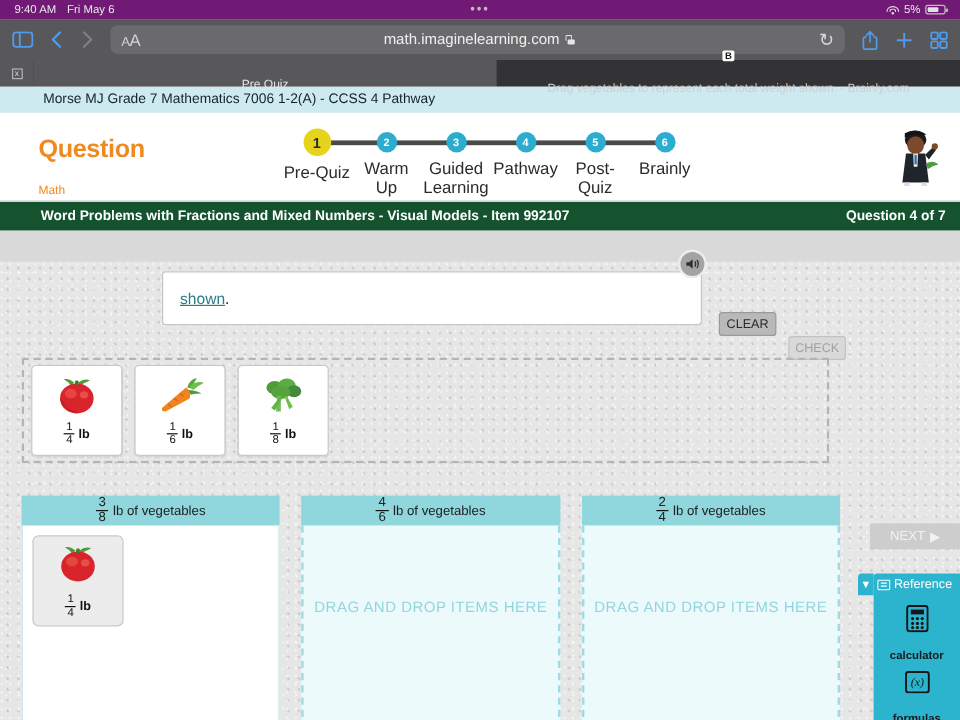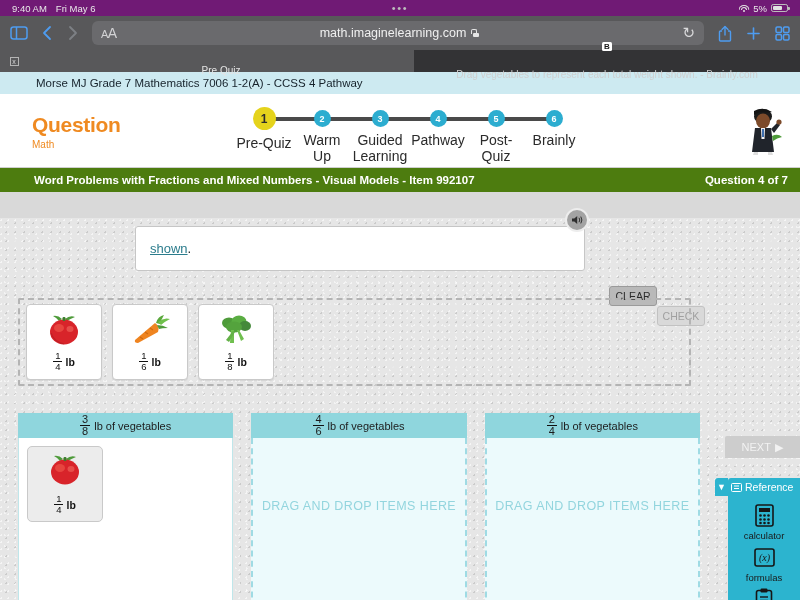--- a/index.html
+++ b/index.html
@@ -83,21 +83,21 @@
     padding-left: 36px; font-size: 11.5px; color: #16222b;
   }
 
   
   .appheader {
     height: 74px; background: #ffffff; position: relative;
     border-bottom: 1px solid #cfcfcf; display: flex; align-items: center;
   }
   .logo { position: absolute; left: 32px; top: 20px; line-height: 1; }
   .logo .l1 { font-size: 21px; font-weight: bold; color: #ef8a21; letter-spacing: -0.3px; }
-  .logo .l2 { font-size: 10px; color: #ef8a21; margin-top: 5px; }
+  .logo .l2 { font-size: 10px; color: #ef8a21; margin-top: 20px; }
 
   .stepper { position: absolute; left: 235px; top: 16px; display: flex; }
   .step { width: 58px; text-align: center; position: relative; }
   .step .dot {
     width: 17px; height: 17px; border-radius: 50%; margin: 0 auto;
     display: flex; align-items: center; justify-content: center;
     font-size: 9px; font-weight: bold; color: #fff; background: #2cadd0;
     position: relative; z-index: 2;
   }
   .step.cur .dot {
@@ -109,21 +109,21 @@
   .step .lbl { font-size: 14px; color: #2b2b2b; margin-top: 5px; line-height: 1.15; }
 
   .userblock { position: absolute; right: 66px; top: 18px; text-align: right; }
   .userblock .score { font-size: 19px; color: #2cadd0; font-weight: bold; text-align: center;
                       margin-right: 6px; line-height: 1; }
   .userblock .welcome { font-size: 11.5px; color: #1c1c1c; margin-top: 6px; }
   .avatar { position: absolute; right: 14px; top: 14px; width: 44px; height: 48px; }
 
   
   .titlebar {
-    height: 20px; background: #4d7c0f; color: #fff; font-size: 11.5px; font-weight: bold;
+    height: 20px; background: #14532d; color: #fff; font-size: 11.5px; font-weight: bold;
     display: flex; align-items: center; padding: 12px 12px;
   }
   .titlebar .t1 { margin-left: 22px; }
   .titlebar .t2 { margin-left: auto; }
 
   
   .work {
     position: absolute; left: 0; right: 0; top: 218px; bottom: 0;
     background: #e6e6e6;
     background-image:
@@ -140,21 +140,21 @@
     display: flex; align-items: center; padding: 0 14px;
     font-size: 13px; color: #1b1b1b;
   }
   .prompt a { color: #2b7c8c; text-decoration: underline; }
   .speaker {
     position: absolute; left: 565px; top: -10px; width: 24px; height: 24px;
     border-radius: 50%; background: #a3a3a3; border: 2px solid #ededed;
     display: flex; align-items: center; justify-content: center; color: #303030; font-size: 11px;
   }
 
-  .btnrow { position: absolute; right: 95px; top: 68px; display: flex; }
+  .btnrow { position: absolute; right: 95px; top: 42px; display: flex; gap: 10px; }
   .btn {
     width: 48px; height: 20px; border-radius: 3px; font-size: 10.5px;
     display: flex; align-items: center; justify-content: center;
     border: 1px solid #9a9a9a;
   }
   .btn.clear { background: #b9b9b9; color: #2b2b2b; }
   .btn.check { background: #d9d9d9; color: #a0a0a0; border-color: #c2c2c2; margin-top: 20px; }
 
   
   .tray {
@@ -206,21 +206,21 @@
   .panel { margin-top: 20px; display: flex; }
   .caret { width: 13px; color: #fff; font-size: 9px; padding-top: 4px; text-align: center; }
   .panel.ref .pbody { background: #2cb4cf; border-radius: 3px 0 0 3px; flex: 1; padding-bottom: 8px; }
   .panel.ref .caretbox { background: #2cb4cf; width: 13px; border-radius: 3px 0 0 0; height: 18px; }
   .panel.ref .ptitle {
     color: #fff; font-size: 10.5px; display: flex; align-items: center;
     gap: 3px; padding: 3px 0 6px 3px;
   }
   .reficon { display: flex; flex-direction: column; align-items: center; margin-top: 4px; }
   .reficon .gl { width: 22px; height: 25px; display: flex; align-items: center; justify-content: center; }
-  .reficon .cap { color: #1a1a1a; font-size: 9.5px; margin-top: 2px; }
+  .reficon .cap { color: #1a1a1a; font-size: 9.5px; margin-top: 13px; font-weight: bold; }
 </style>
 </head>
 <body>
 
 <div class="statusbar">
   <div class="sb-left">
     <span>9:40 AM</span>
     <span>Fri May 6</span>
   </div>
   <div class="sb-center">•••</div>

